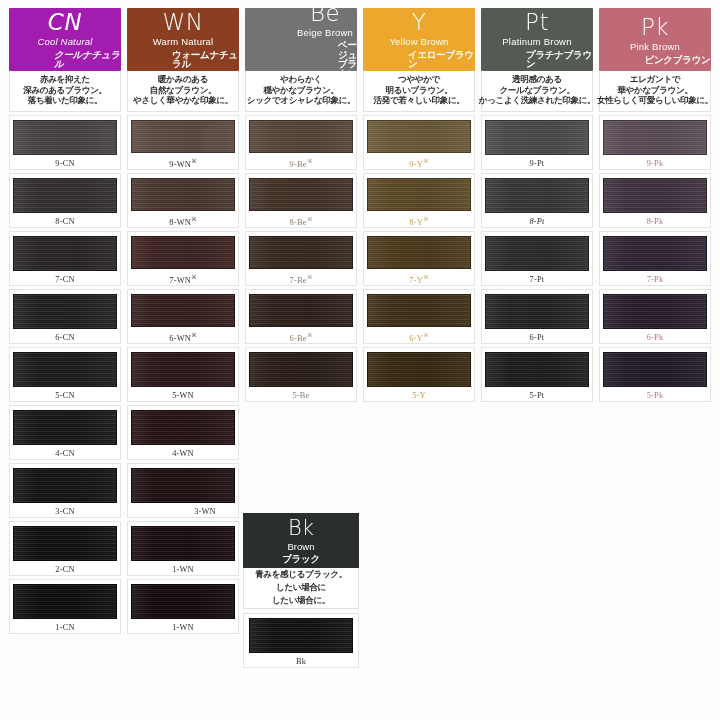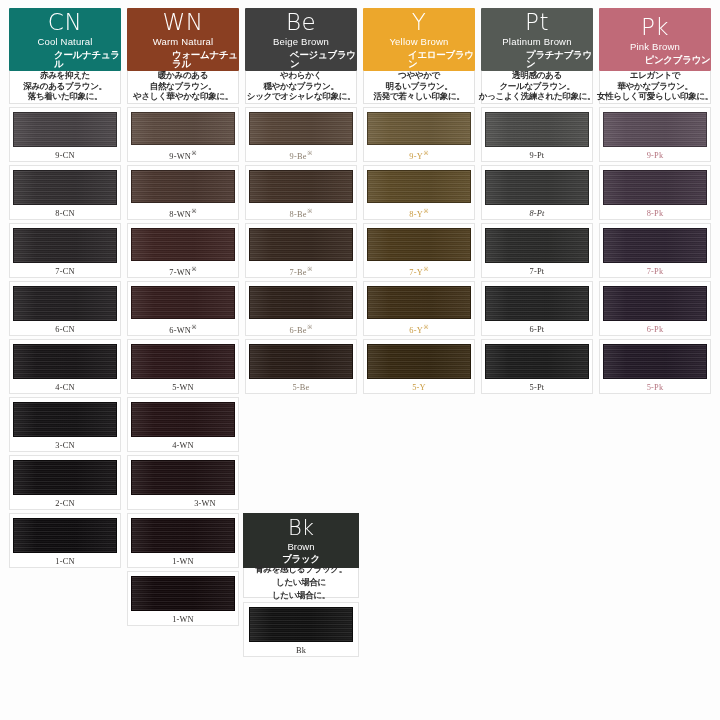--- a/index.html
+++ b/index.html
@@ -58,21 +58,21 @@
   }
   .fam-jp {
     font-size: 9.5px;
     font-weight: 700;
     letter-spacing: -0.3px;
     margin-left: 45px;
   }
 
   
   .fam-desc {
-    height: 33px;
+    height: 41px;
     background: #ffffff;
     border: 1px solid #e2e2e2;
     border-top: none;
     display: flex;
     flex-direction: column;
     align-items: center;
     justify-content: center;
     padding: 1px 1px 2px 1px;
     gap: 1px;
   }
@@ -171,21 +171,21 @@
   }
   .bk-code {
     font-size: 21px;
     font-weight: 300;
     margin-bottom: 3px;
     font-family: "DejaVu Sans", sans-serif;
   }
   .bk-en { font-size: 9.5px; margin-bottom: 3px; }
   .bk-jp { font-size: 9.5px; font-weight: 700; letter-spacing: -0.3px; }
   .bk-desc {
-    height: 30px;
+    height: 41px;
     background: #ffffff;
     border: 1px solid #e2e2e2;
     border-top: none;
     display: flex;
     flex-direction: column;
     align-items: center;
     justify-content: center;
     gap: 1px;
   }
   .bk-desc span {
@@ -207,21 +207,21 @@
     align-items: center;
   }
 </style>
 </head>
 <body>
 
 <div id="chart-root">
 
   <div class="columns">
       <div class="column">
-        <div class="fam-head" style="background: #0f766e;">
+        <div class="fam-head" style="background: #a21caf; font-style: italic;">
           <div class="fam-code">CN</div>
           <div class="fam-en">Cool Natural</div>
           <div class="fam-jp">クールナチュラル</div>
         </div>
         <div class="fam-desc">
           <span>赤みを抑えた</span>
           <span>深みのあるブラウン。</span>
           <span>落ち着いた印象に。</span>
         </div>
         <div class="swatches">
@@ -233,20 +233,24 @@
             <div class="chip" style="background: rgb(51, 47, 49);"></div>
             <div class="chip-label" style="color: rgb(51, 48, 46);"><span>8-CN</span></div>
           </div>
           <div class="cell">
             <div class="chip" style="background: rgb(41, 37, 39);"></div>
             <div class="chip-label" style="color: rgb(51, 48, 46);"><span>7-CN</span></div>
           </div>
           <div class="cell">
             <div class="chip" style="background: rgb(34, 31, 33);"></div>
             <div class="chip-label" style="color: rgb(51, 48, 46);"><span>6-CN</span></div>
+          </div>
+          <div class="cell">
+            <div class="chip" style="background: rgb(29, 26, 28);"></div>
+            <div class="chip-label" style="color: rgb(51, 48, 46);"><span>5-CN</span></div>
           </div>
           <div class="cell">
             <div class="chip" style="background: rgb(25, 22, 24);"></div>
             <div class="chip-label" style="color: rgb(51, 48, 46);"><span>4-CN</span></div>
           </div>
           <div class="cell">
             <div class="chip" style="background: rgb(21, 19, 21);"></div>
             <div class="chip-label" style="color: rgb(51, 48, 46);"><span>3-CN</span></div>
           </div>
           <div class="cell">
@@ -303,21 +307,21 @@
             <div class="chip" style="background: rgb(25, 13, 15);"></div>
             <div class="chip-label" style="color: rgb(51, 48, 46);"><span>1-WN</span></div>
           </div>
           <div class="cell">
             <div class="chip" style="background: rgb(20, 10, 12);"></div>
             <div class="chip-label" style="color: rgb(51, 48, 46);"><span>1-WN</span></div>
           </div>
         </div>
       </div>
       <div class="column">
-        <div class="fam-head" style="background: #404040;">
+        <div class="fam-head" style="background: #737373; padding-left: 48px;">
           <div class="fam-code">Be</div>
           <div class="fam-en">Beige Brown</div>
           <div class="fam-jp">ベージュブラウン</div>
         </div>
         <div class="fam-desc">
           <span>やわらかく</span>
           <span>穏やかなブラウン。</span>
           <span>シックでオシャレな印象に。</span>
         </div>
         <div class="swatches">

